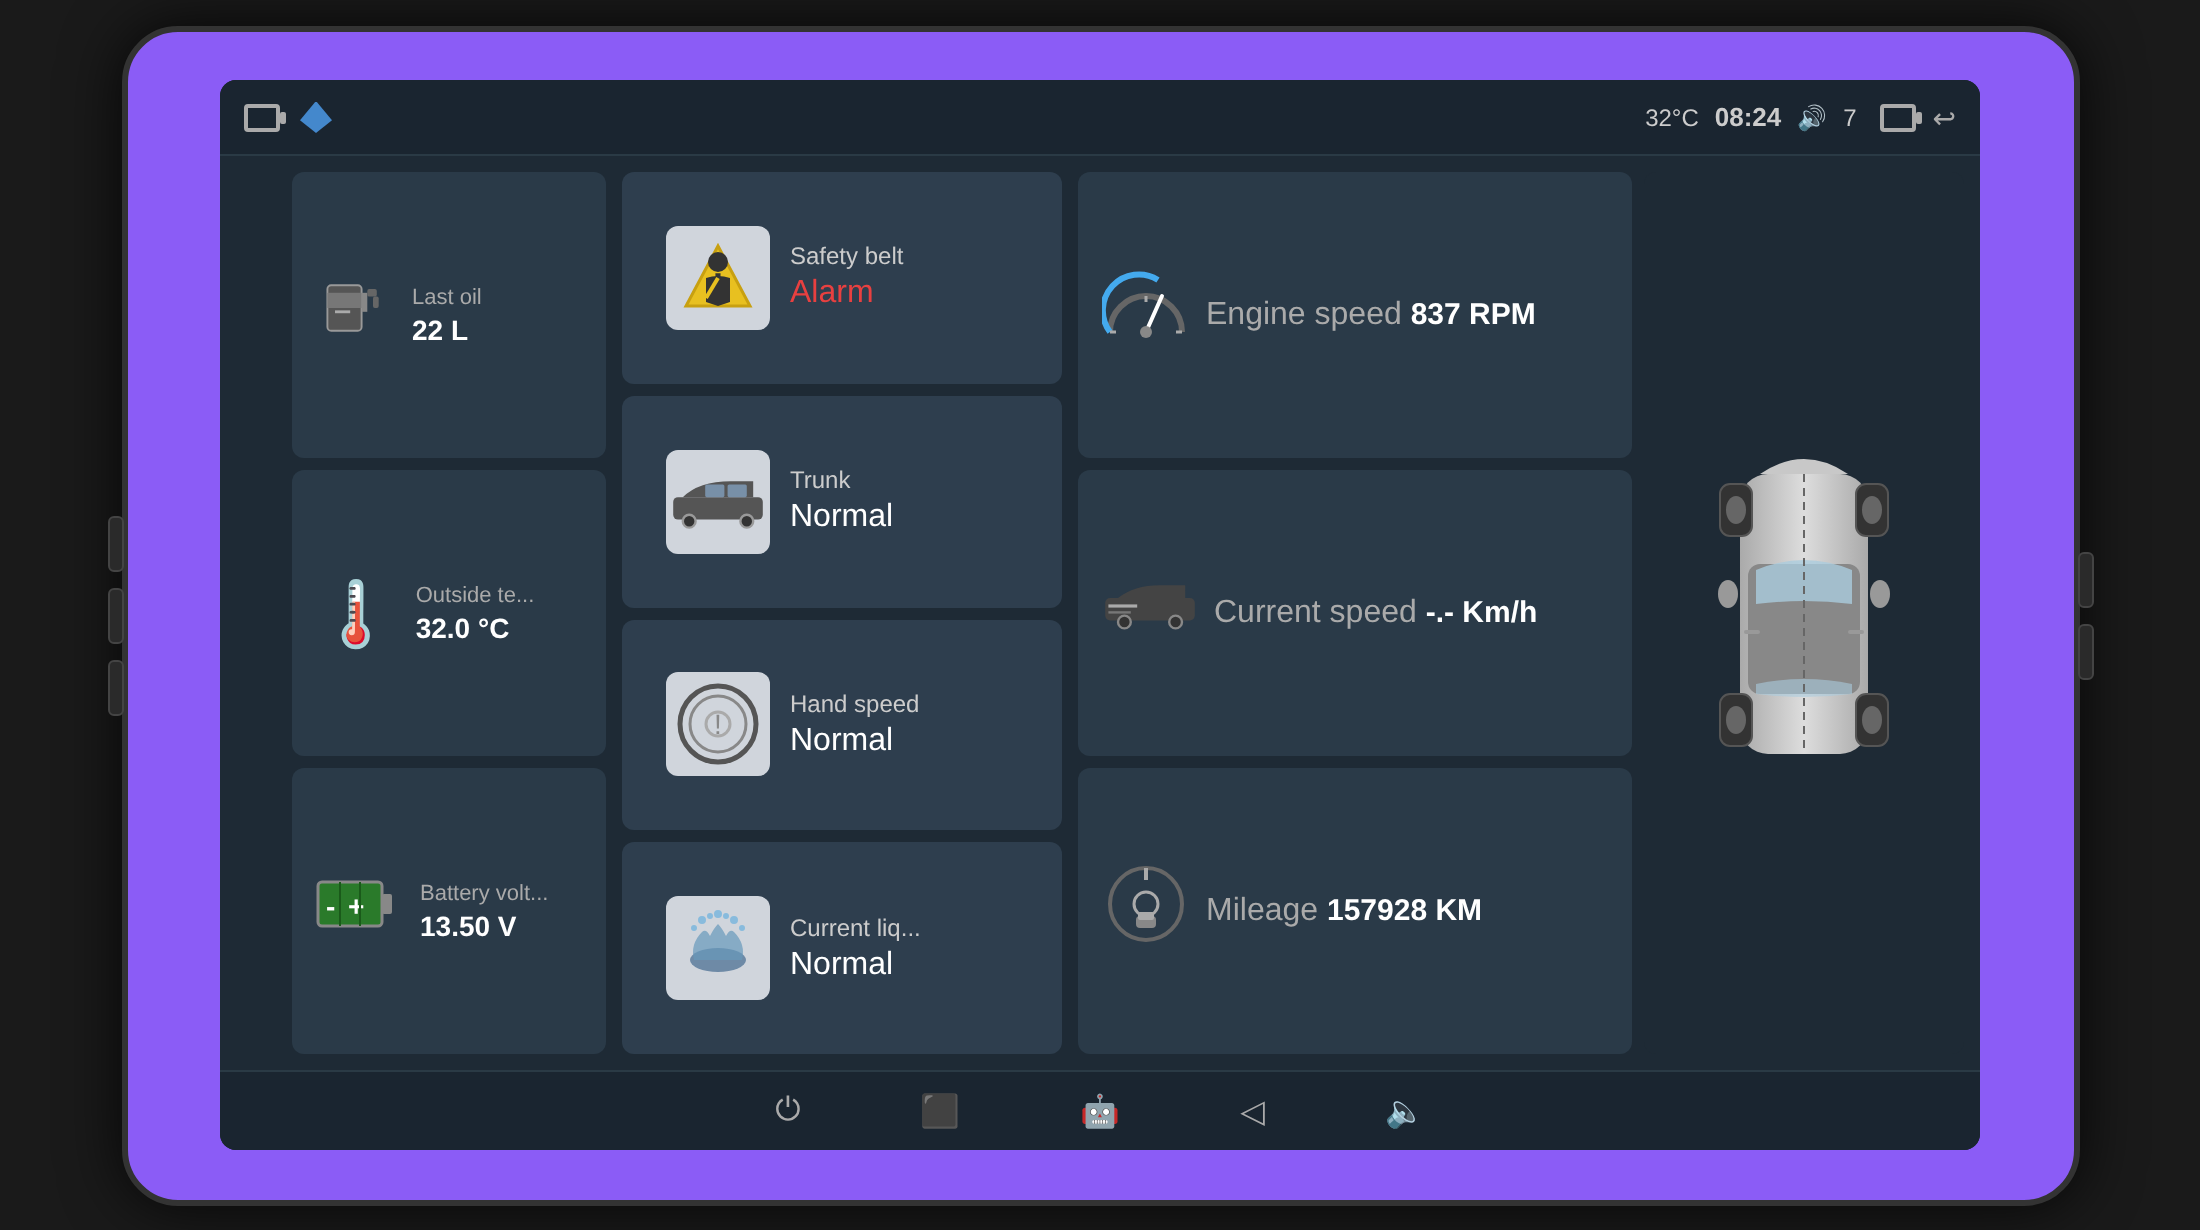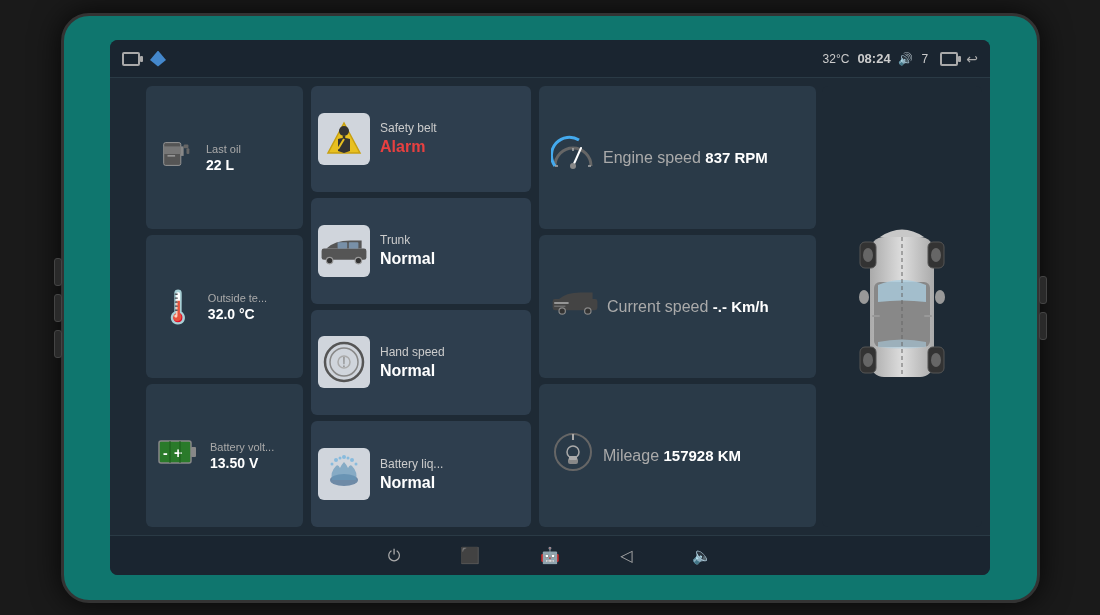--- a/index.html
+++ b/index.html
@@ -10,21 +10,21 @@
       display: flex;
       align-items: center;
       justify-content: center;
       font-family: Arial, sans-serif;
       overflow: hidden;
     }
 
     .device-outer {
       width: 979px;
       height: 590px;
-      background: #0f766e;
+      background: #8b5cf6;
       border-radius: 28px;
       border: 3px solid #333;
       display: flex;
       align-items: center;
       justify-content: center;
       position: relative;
       box-shadow: 0 0 30px rgba(0,0,0,0.8);
     }
 
     
@@ -164,21 +164,21 @@
     .mid-col {
       display: flex;
       flex-direction: column;
       gap: 6px;
       width: 220px;
     }
 
     .status-tile {
       background: #2e3e4e;
       border-radius: 6px;
-      padding: 8px 7px;
+      padding: 8px 22px;
       flex: 1;
       display: flex;
       align-items: center;
       gap: 10px;
     }
 
     .tile-icon-box {
       width: 52px;
       height: 52px;
       background: #d0d5dc;
@@ -194,21 +194,21 @@
       display: flex;
       flex-direction: column;
     }
     .tile-label {
       color: #ccc;
       font-size: 12px;
     }
     .tile-value {
       color: #fff;
       font-size: 16px;
-      font-weight: bold;
+      font-weight: normal;
       margin-top: 3px;
     }
     .tile-value.alarm {
       color: #e84040;
     }
     .tile-value.normal {
       color: #fff;
     }
 
     
@@ -448,21 +448,21 @@
               <circle cx="14" cy="8" r="2" fill="#88bbdd"></circle>
               <circle cx="22" cy="5" r="2" fill="#88bbdd"></circle>
               <circle cx="30" cy="8" r="2" fill="#88bbdd"></circle>
               <circle cx="10" cy="12" r="1.5" fill="#88bbdd"></circle>
               <circle cx="34" cy="12" r="1.5" fill="#88bbdd"></circle>
               <circle cx="18" cy="6" r="1.5" fill="#88bbdd"></circle>
               <circle cx="26" cy="6" r="1.5" fill="#88bbdd"></circle>
             </svg>
           </div>
           <div class="tile-text">
-            <span class="tile-label">Battery liq...</span>
+            <span class="tile-label">Current liq...</span>
             <span class="tile-value normal">Normal</span>
           </div>
         </div>
 
       </div>
 
       <div class="right-col">
         <div class="gauges-and-car">
 
           <div class="gauges-col">

